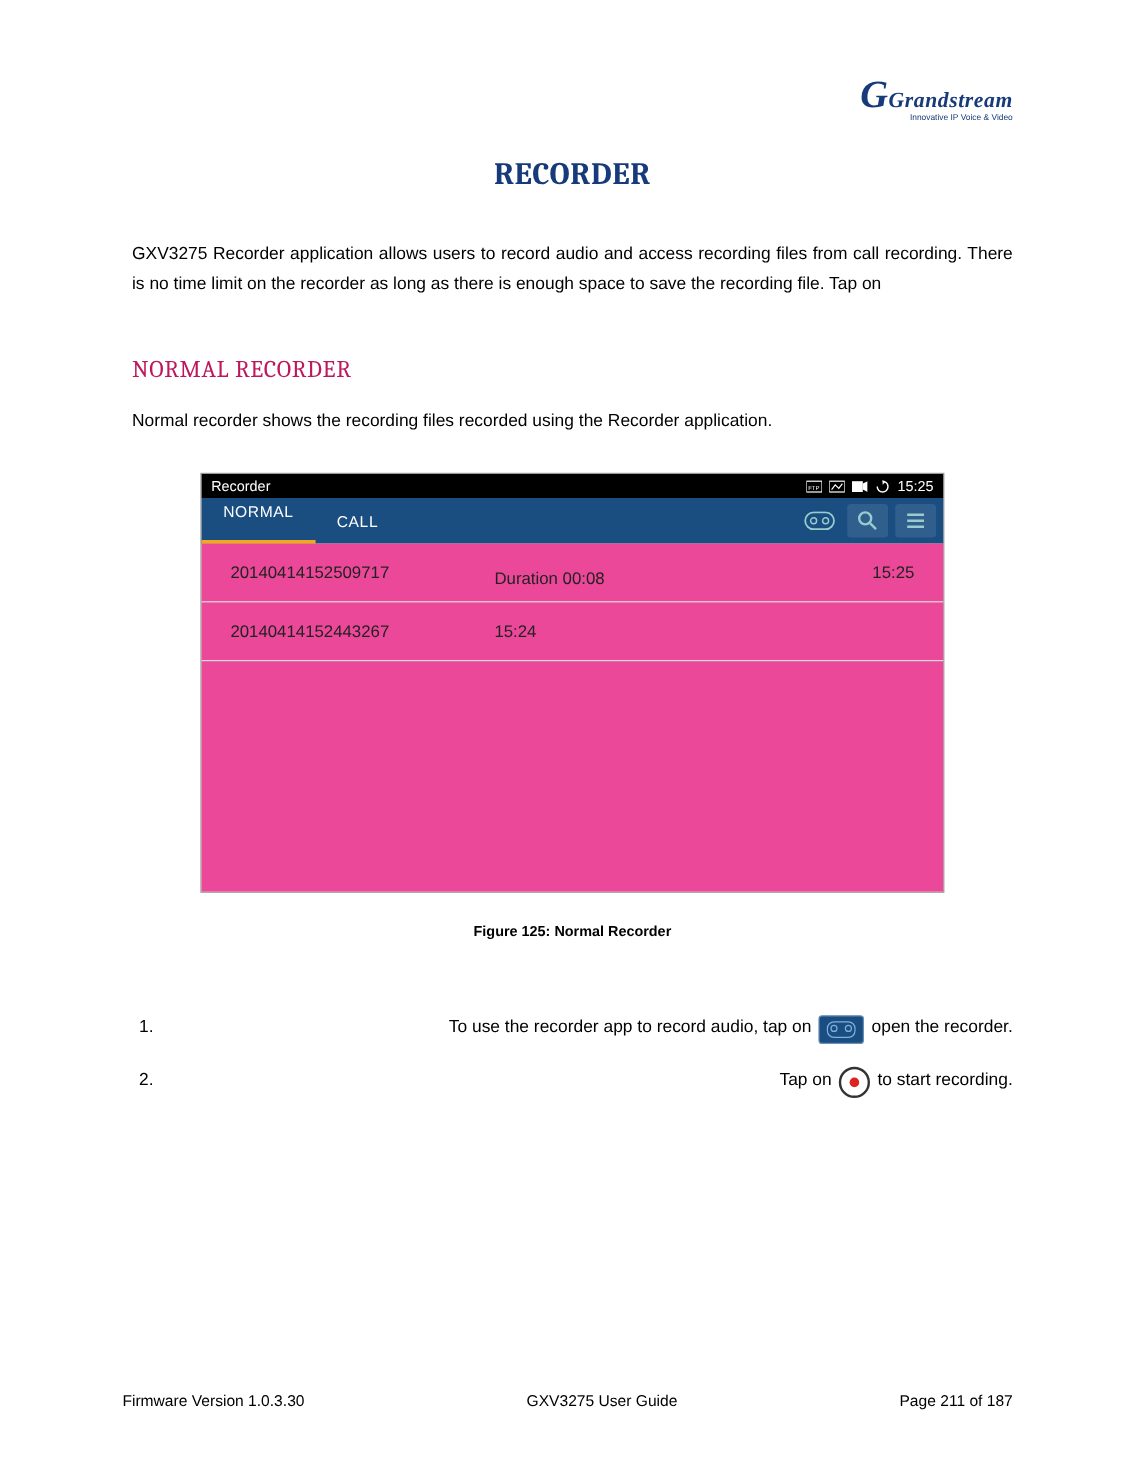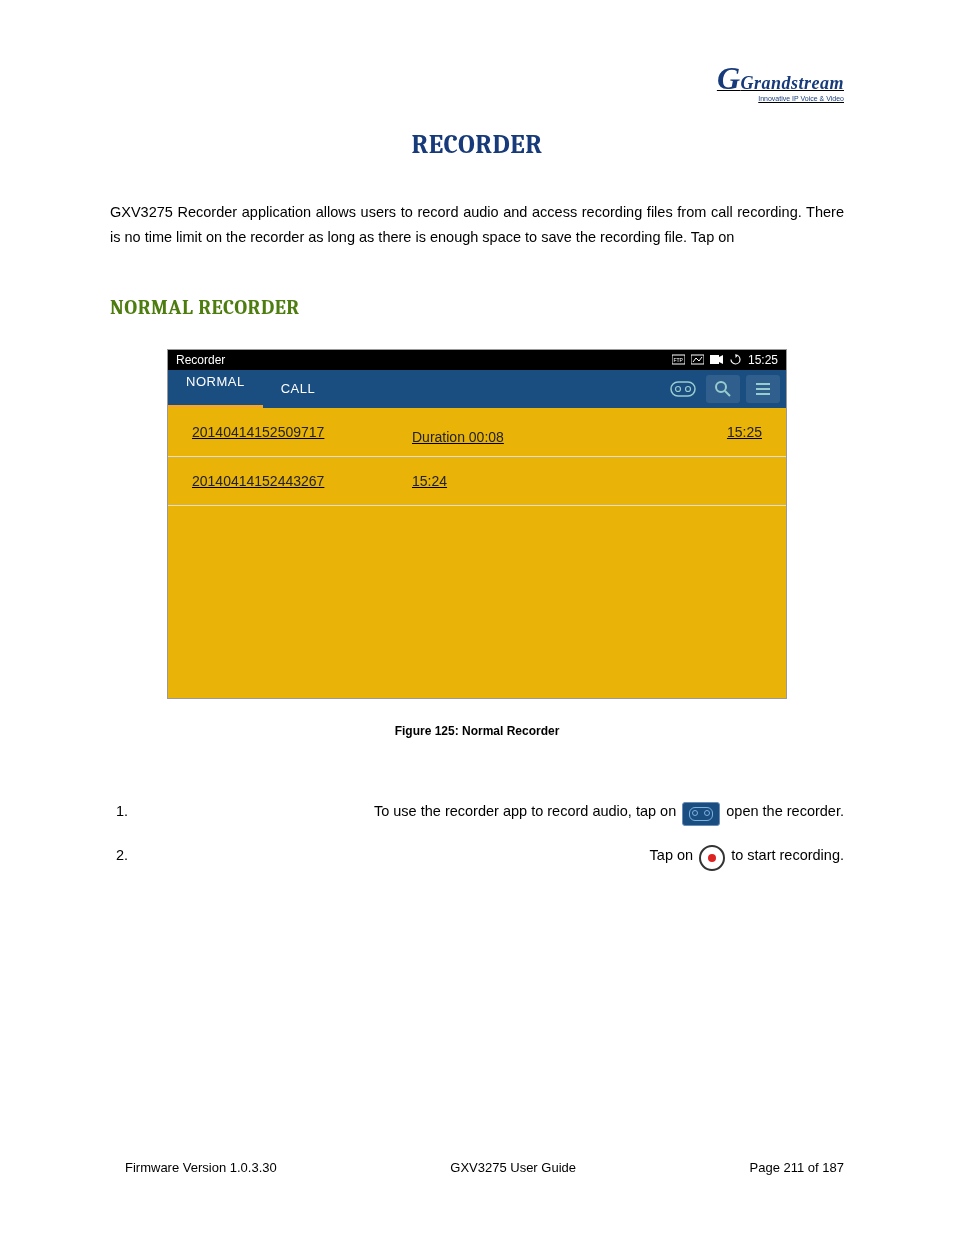--- a/index.html
+++ b/index.html
@@ -15,21 +15,20 @@
     padding: 60px 110px 40px 110px;
     position: relative;
     min-height: 1235px;
   }
   .logo {
     position: absolute;
     top: 60px;
     right: 110px;
     width: 140px;
     text-align: right;
-    text-decoration: underline;
   }
   .logo .brand {
     font-style: italic;
     font-weight: bold;
     font-size: 22px;
     color: #173a7a;
     letter-spacing: 0.5px;
     font-family: Georgia, 'Times New Roman', serif;
   }
   .logo .brand .g {
@@ -82,23 +81,23 @@
     position: absolute;
     top: 3px;
     width: 5px; height: 5px;
     border: 1.5px solid #fff;
     border-radius: 50%;
   }
   .icon-tile .tape::before { left: 3px; }
   .icon-tile .tape::after  { right: 3px; }
   h2.section {
     font-family: Cambria, Georgia, serif;
-    color: #4d7c0f;
+    color: #be185d;
     font-size: 20px;
-    font-weight: bold;
+    font-weight: normal;
     margin: 45px 0 20px 0;
     letter-spacing: 0.5px;
   }
   .screenshot {
     width: 618px;
     margin: 30px auto 0 auto;
     border: 1px solid #999;
     background: #f7f7f7;
     font-family: Arial, sans-serif;
   }
@@ -159,23 +158,22 @@
     display: flex;
     align-items: center;
     justify-content: center;
     cursor: pointer;
   }
   .act-btn.box {
     background: rgba(255,255,255,0.1);
     border-radius: 3px;
   }
   .list {
-    background: #eab308;
+    background: #ec4899;
     height: 290px;
-    text-decoration: underline;
   }
   .row {
     display: flex;
     align-items: center;
     padding: 0 24px;
     height: 48px;
     border-bottom: 1px solid #ddd;
     font-size: 14px;
     color: #222;
     cursor: pointer;
@@ -246,21 +244,21 @@
   }
   ol.steps li {
     font-size: 14.5px;
     line-height: 1.8;
     margin-bottom: 18px;
     padding-left: 8px;
   }
   .footer {
     position: absolute;
     bottom: 60px;
-    left: 125px;
+    left: 102px;
     right: 110px;
     display: flex;
     justify-content: space-between;
     font-size: 13px;
   }
 </style>
 </head>
 <body>
 
 <div class="page">
@@ -271,20 +269,21 @@
   </div>
 
   <h1 class="title">RECORDER</h1>
 
   <p class="body">
     <span>GXV3275 Recorder application allows users to record audio and access recording files from call recording. There is no time limit on the recorder as long as there is enough space to save the recording file. Tap on</span>
   </p>
 
   <h2 class="section">NORMAL RECORDER</h2>
 
+  <p class="body">Normal recorder shows the recording files recorded using the Recorder application.</p>
 
   <div class="screenshot">
     <div class="statusbar">
       <span>Recorder</span>
       <span class="status-icons">
         <span class="sicon">
           <svg viewBox="0 0 13 11">
               <rect x="0" y="1" width="13" height="9" fill="none" stroke="#fff" stroke-width="1"></rect>
               <text x="1.5" y="8" font-size="5" fill="#fff">FTP</text>
             </svg>

